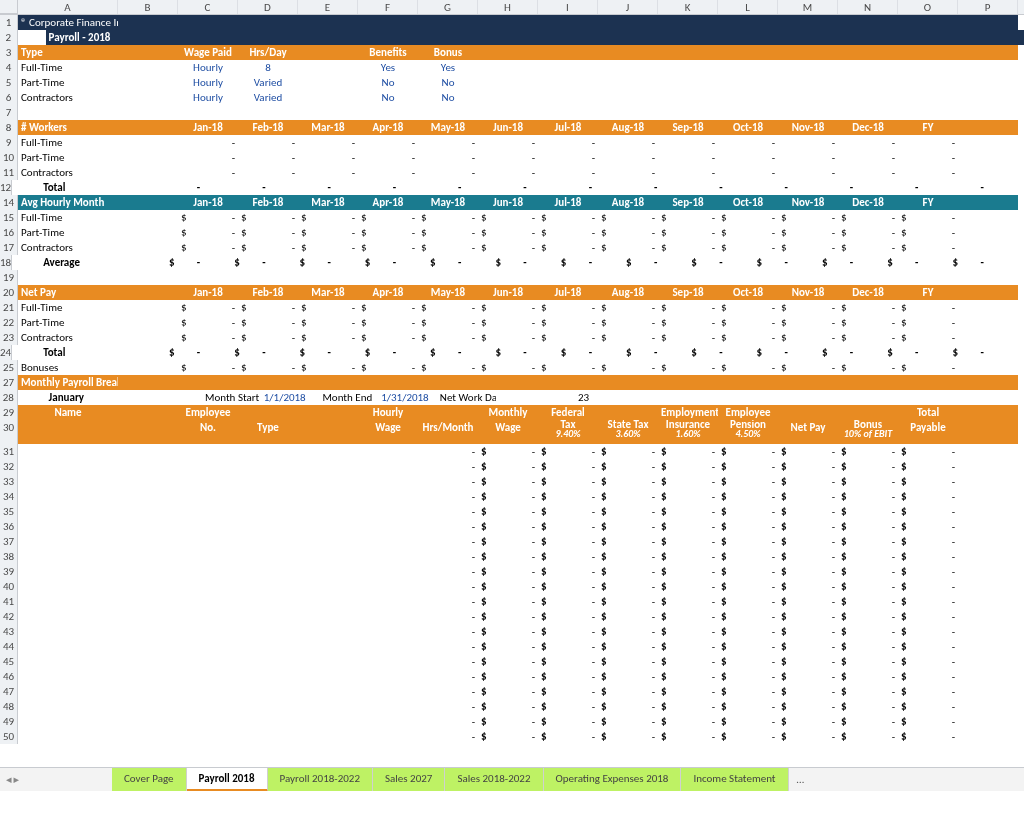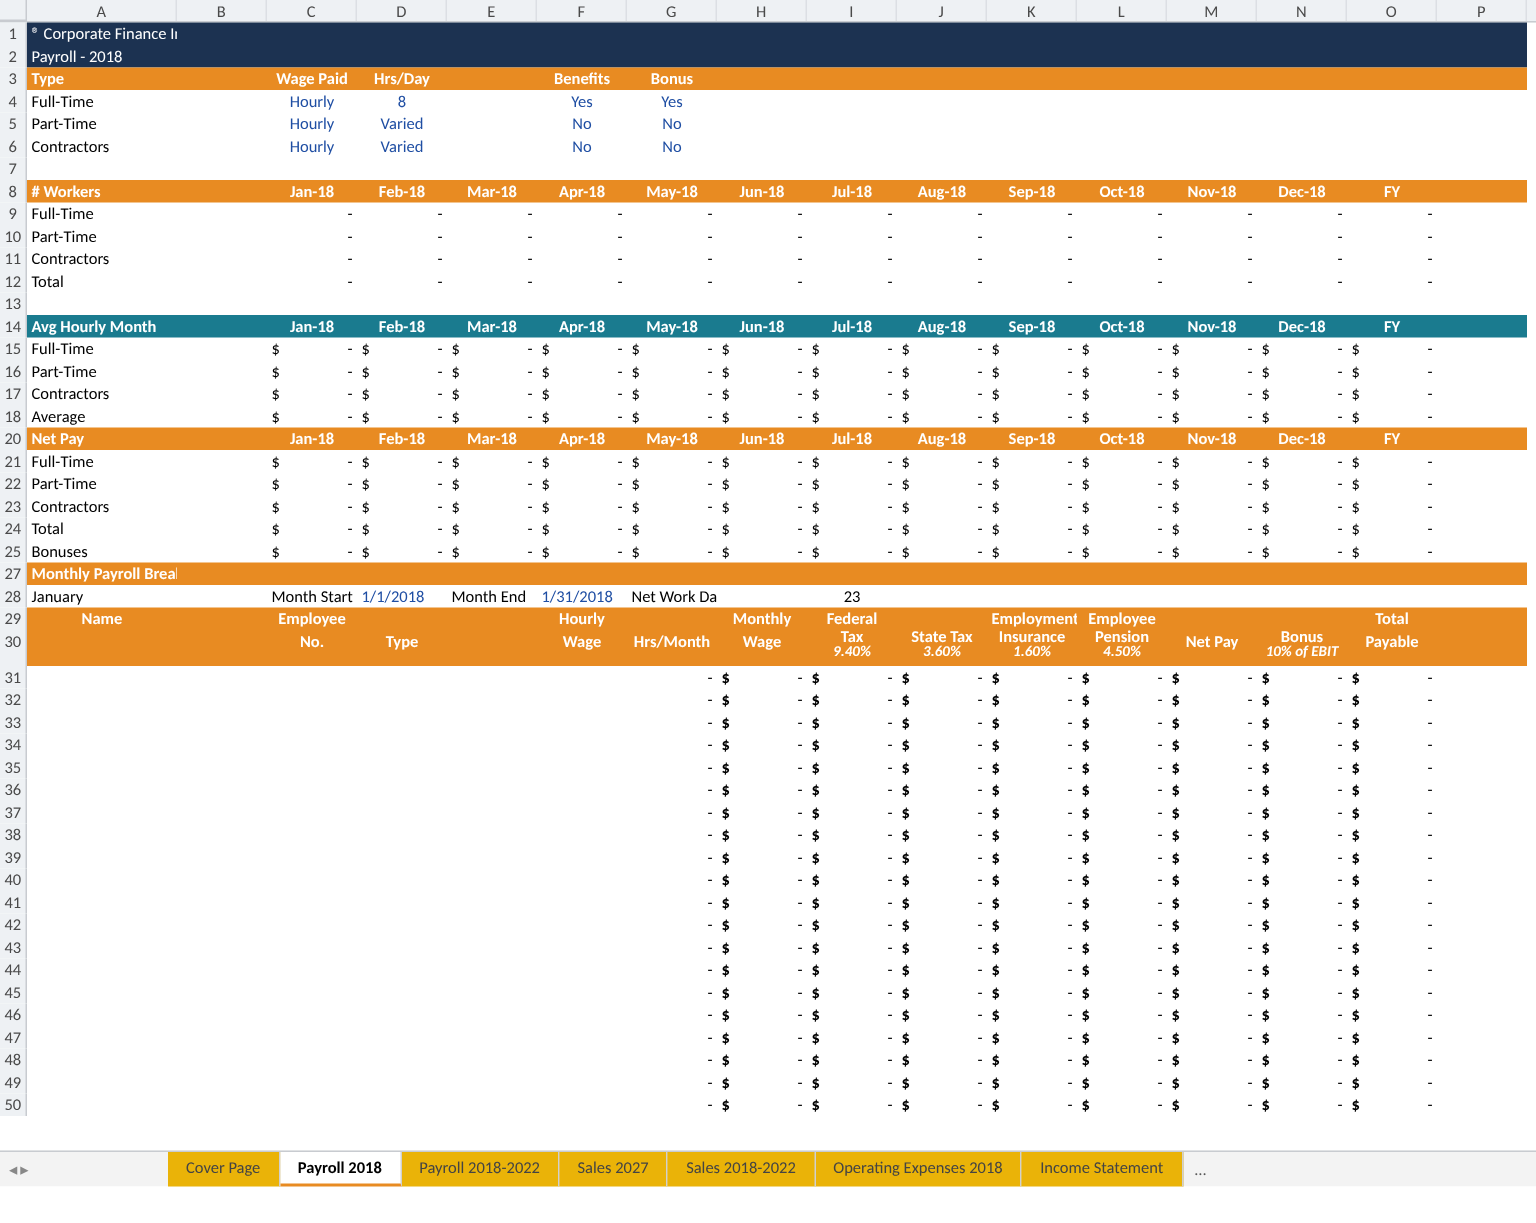--- a/index.html
+++ b/index.html
@@ -9,27 +9,27 @@
   .col-hdr .c { text-align:center; color:#4a4a4a; border-right:1px solid #dcdfe4;}
   .row { display:flex; height:15px; line-height:15px; }
   .c { padding:0 3px; overflow:hidden; white-space:nowrap; text-overflow:clip;}
   
   .cA{width:100px;} .cB{width:60px;} .cC{width:60px;} .cD{width:60px;} .cE{width:60px;} .cF{width:60px;}
   .cG{width:60px;} .cH{width:60px;} .cI{width:60px;} .cJ{width:60px;} .cK{width:60px;} .cL{width:60px;}
   .cM{width:60px;} .cN{width:60px;} .cO{width:60px;} .cP{width:60px;}
   .navy-bar { background:#1c3251; color:#fff; }
   .orange { background:#e88b22; color:#fff; font-weight:bold;}
   .teal { background:#1a7b8f; color:#fff; font-weight:bold;}
-  .bold { font-weight:normal; }
+  .bold { font-weight:bold;margin-left:28px; }
   .blue-val { color:#1f4ea3; }
   .ar { text-align:right; }
   .ac { text-align:center; }
   .it { font-style:italic; }
   .tabs { position:absolute; left:0; right:0; bottom:0; height:24px; display:flex; align-items:center; background:#f3f3f3; border-top:1px solid #c8cbd0; font-size:11px;}
-  .tab { padding:4px 12px; border-right:1px solid #d0d0d0; color:#444; cursor:pointer; background:#eab308;}
+  .tab { padding:4px 12px; border-right:1px solid #d0d0d0; color:#444; cursor:pointer; background:#bef264;}
   .tab.active { background:#fff; border-bottom:3px solid #e88b22; color:#000; font-weight:bold;}
   .tab.first { margin-left:56px; }
   .tabs .nav { width:56px; display:flex; gap:2px; padding:0 6px; color:#888;}
   .dots { padding:4px 8px; color:#555;}
   .lead-box { width:18px; background:#eef1f4; border-right:1px solid #c8cbd0; border-bottom:1px solid #c8cbd0;}
   .wrapper { position:relative; height:791px; width:1024px; }
   .grid-area { position:relative; height:767px; overflow:hidden;}
 </style>
 </head>
 <body>
@@ -280,39 +280,20 @@
           <div class="c cI  ar bold">-</div>
           <div class="c cJ  ar bold">-</div>
           <div class="c cK  ar bold">-</div>
           <div class="c cL  ar bold">-</div>
           <div class="c cM  ar bold">-</div>
           <div class="c cN  ar bold">-</div>
           <div class="c cO  ar bold">-</div>
           <div class="c cP  "></div>
         </div>
         <div class="row ">
-          <div class="rn">13</div>
-          <div class="c cA  "></div>
-          <div class="c cB  "></div>
-          <div class="c cC  "></div>
-          <div class="c cD  "></div>
-          <div class="c cE  "></div>
-          <div class="c cF  "></div>
-          <div class="c cG  "></div>
-          <div class="c cH  "></div>
-          <div class="c cI  "></div>
-          <div class="c cJ  "></div>
-          <div class="c cK  "></div>
-          <div class="c cL  "></div>
-          <div class="c cM  "></div>
-          <div class="c cN  "></div>
-          <div class="c cO  "></div>
-          <div class="c cP  "></div>
-        </div>
-        <div class="row ">
           <div class="rn">14</div>
           <div class="c cA teal ">Avg Hourly Month</div>
           <div class="c cB teal "></div>
           <div class="c cC teal ac">Jan-18</div>
           <div class="c cD teal ac">Feb-18</div>
           <div class="c cE teal ac">Mar-18</div>
           <div class="c cF teal ac">Apr-18</div>
           <div class="c cG teal ac">May-18</div>
           <div class="c cH teal ac">Jun-18</div>
           <div class="c cI teal ac">Jul-18</div>
@@ -547,20 +528,39 @@
             <span style="float:right">-</span>
           </div>
           <div class="c cN   bold">
             <span style="float:left">$</span>
             <span style="float:right">-</span>
           </div>
           <div class="c cO   bold">
             <span style="float:left">$</span>
             <span style="float:right">-</span>
           </div>
+          <div class="c cP  "></div>
+        </div>
+        <div class="row ">
+          <div class="rn">19</div>
+          <div class="c cA  "></div>
+          <div class="c cB  "></div>
+          <div class="c cC  "></div>
+          <div class="c cD  "></div>
+          <div class="c cE  "></div>
+          <div class="c cF  "></div>
+          <div class="c cG  "></div>
+          <div class="c cH  "></div>
+          <div class="c cI  "></div>
+          <div class="c cJ  "></div>
+          <div class="c cK  "></div>
+          <div class="c cL  "></div>
+          <div class="c cM  "></div>
+          <div class="c cN  "></div>
+          <div class="c cO  "></div>
           <div class="c cP  "></div>
         </div>
         <div class="row ">
           <div class="rn">20</div>
           <div class="c cA orange ">Net Pay</div>
           <div class="c cB orange "></div>
           <div class="c cC orange ac">Jan-18</div>
           <div class="c cD orange ac">Feb-18</div>
           <div class="c cE orange ac">Mar-18</div>
           <div class="c cF orange ac">Apr-18</div>

